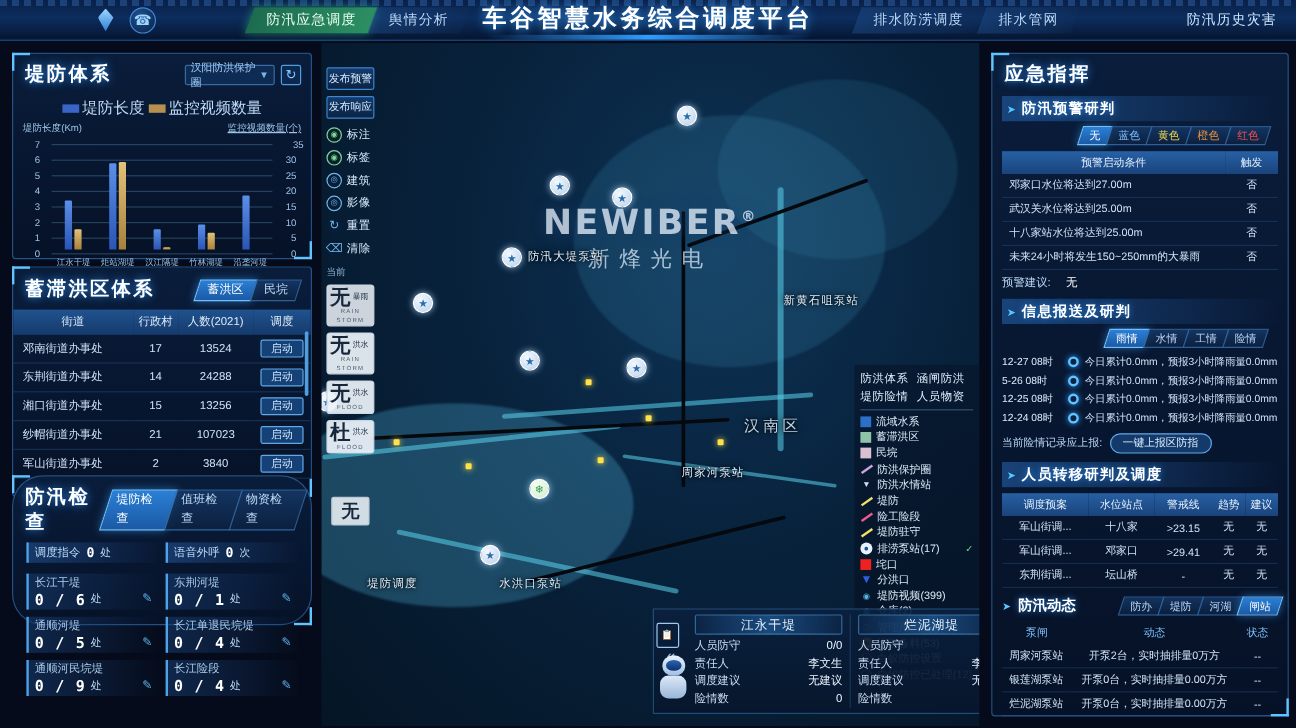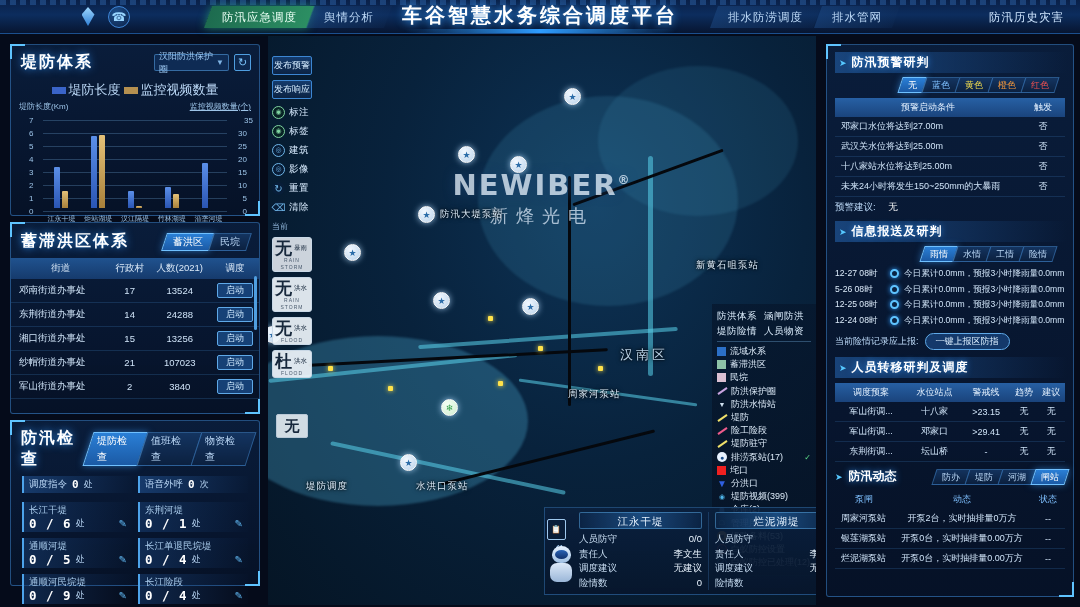--- a/index.html
+++ b/index.html
@@ -234,21 +234,21 @@
     border-bottom:1px solid rgba(70,140,210,.22);}
   .tbl td.l{ text-align:left;padding-left:8px;}
   .btn-s{
     display:inline-block;font-size:9px;color:#cfeaff;padding:0 8px;line-height:13px;
     border:1px solid #5fa9e8;border-radius:2px;background:rgba(24,70,126,.9);
   }
   .tbl-wrap{ height:150px;overflow:hidden;position:relative;}
   .tbl-wrap:after{ content:"";position:absolute;right:2px;top:24px;width:3px;height:54px;
     background:#4f9ee0;border-radius:2px;}
   
-  #p3{ left:10px;top:420px;width:250px;height:166px;}
+  #p3{ left:10px;top:396px;width:250px;height:125px;border-radius:26px;}
   #p3 .hd{ display:flex;align-items:center;padding:7px 8px 0 10px;}
   .chk-grid{ display:flex;flex-wrap:wrap;padding:4px 8px 0 8px;}
   .chk-top{ width:50%;padding:2px 3px;}
   .chk-top .inner{
     border-left:2px solid #4da3ea;background:linear-gradient(90deg,rgba(26,66,120,.8),rgba(12,34,66,.1));
     padding:2px 5px;display:flex;align-items:center;gap:5px;
   }
   .chk-top .t{ font-size:9.5px;color:#bcd9f7;}
   .chk-top .n{ font-size:11px;font-weight:bold;color:#ffffff;font-family:"DejaVu Sans Mono",monospace;}
   .chk-top .u{ font-size:9px;color:#bcd9f7;}
@@ -348,21 +348,21 @@
   <div class="pin" style="left:242px;top:120px;">★</div>
   <div class="pin" style="left:150px;top:170px;">★</div>
   <div class="pin" style="left:165px;top:256px;">★</div>
   <div class="pin" style="left:254px;top:262px;">★</div>
   <div class="pin green" style="left:173px;top:363px;">❄</div>
   <div class="pin" style="left:76px;top:208px;">★</div>
   <div class="pin" style="left:-4px;top:290px;">★</div>
   <div class="pin" style="left:132px;top:418px;">★</div>
 
   <div class="maplbl" style="left:172px;top:172px;">防汛大堤泵站</div>
-  <div class="maplbl" style="left:428px;top:208px;margin-top:15px;">新黄石咀泵站</div>
+  <div class="maplbl" style="left:385px;top:208px;">新黄石咀泵站</div>
   <div class="maplbl" style="left:300px;top:352px;">周家河泵站</div>
   <div class="maplbl big" style="left:306px;top:340px;opacity:0;"></div>
   <div class="maplbl big" style="left:352px;top:310px;">汉南区</div>
   <div class="maplbl" style="left:38px;top:444px;">堤防调度</div>
   <div class="maplbl" style="left:148px;top:444px;">水洪口泵站</div>
 
   <div id="maptools">
     <div class="mt-btn">发布预警</div>
     <div class="mt-btn">发布响应</div>
 
@@ -778,20 +778,23 @@
             <span class="n">0 / 4</span>
             <span class="u">处</span>
             <span class="e">✎</span>
           </div>
         </div>
       </div>
     </div>
 </div>
 
 <div class="panel" id="p4">
+  <div class="hd">
+    <div class="ptitle">应急指挥</div>
+  </div>
 
   <div class="sect-h">
     <span class="ar">➤</span>
     <span class="tx">防汛预警研判</span>
   </div>
   <div class="seg sm" style="margin:4px 8px 0 auto;justify-content:flex-end;padding-right:8px;">
     <div class="s on"><span>无</span></div>
     <div class="s" style="color:#7fc0ff;"><span>蓝色</span></div>
     <div class="s" style="color:#ecd94f;"><span>黄色</span></div>
     <div class="s" style="color:#f0963c;"><span>橙色</span></div>

